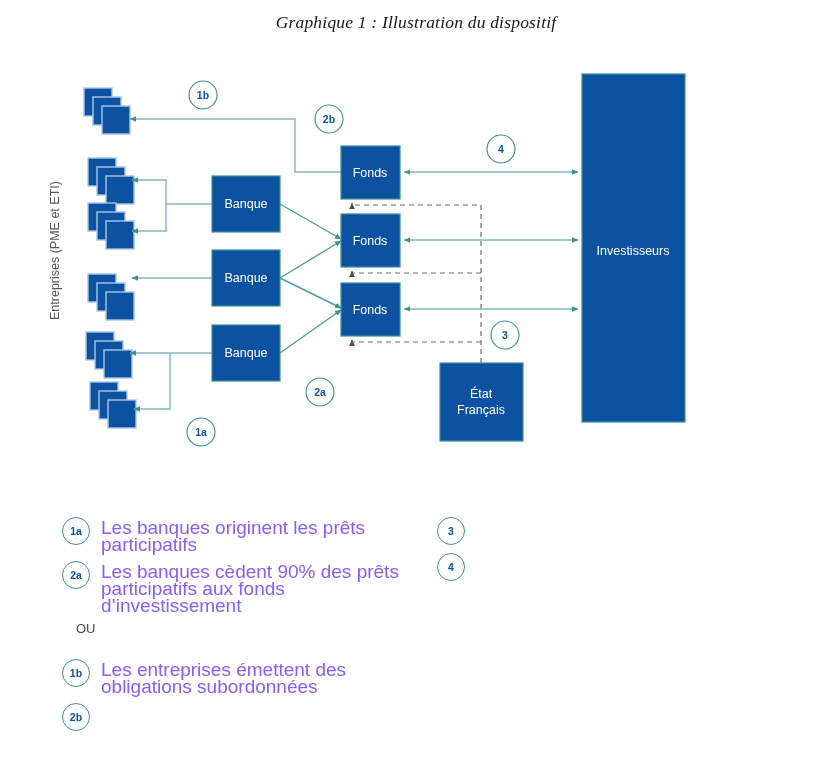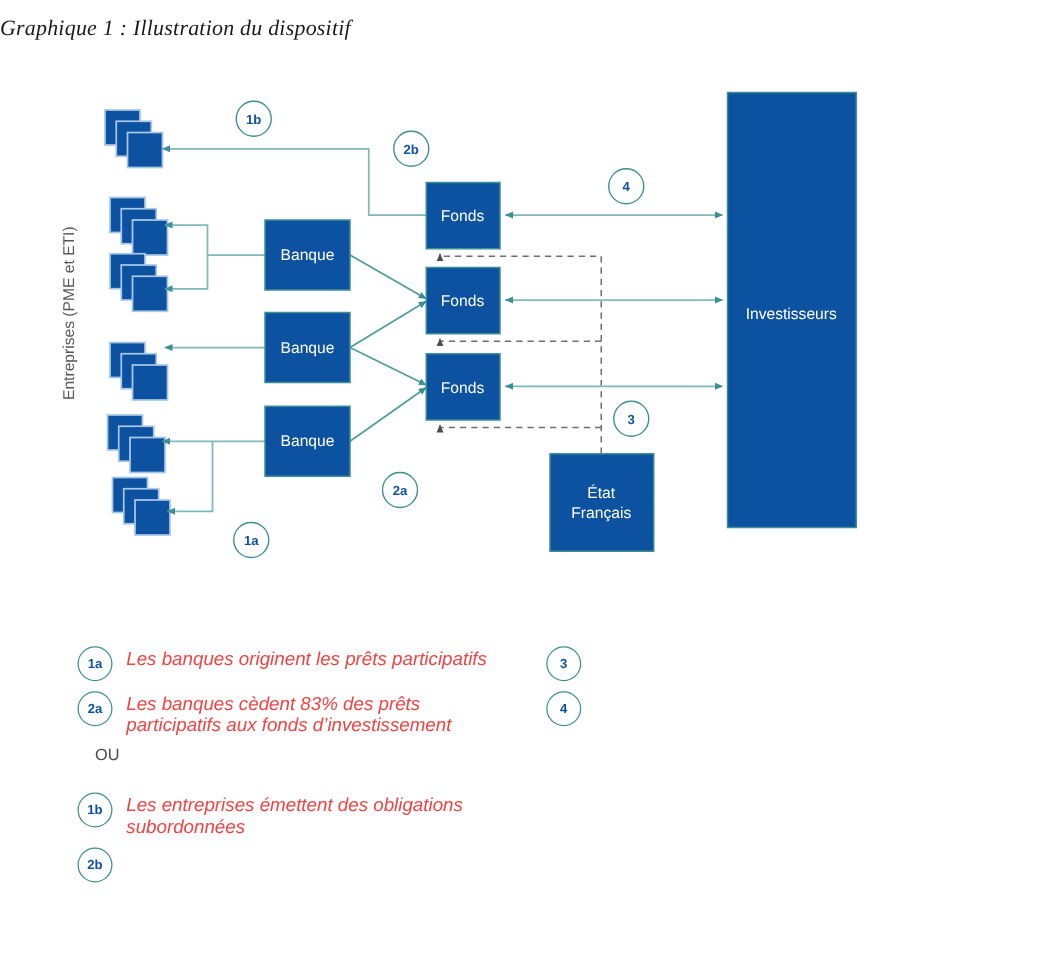--- a/index.html
+++ b/index.html
@@ -14,21 +14,21 @@
     position: relative;
     font-family: "Liberation Sans", sans-serif;
     color: #404040;
     overflow: hidden;
   }
   #figure-title {
     position: absolute;
     top: 12px;
     left: 0;
     width: 832px;
-    text-align: left;
+    text-align: center;
     font-family: "Liberation Serif", serif;
     font-style: italic;
     font-size: 17.5px;
     color: #1a1a1a;
     letter-spacing: 0.2px;
   }
   #diagram-canvas {
     position: absolute;
     top: 0;
     left: 0;
@@ -99,25 +99,24 @@
     color: #0d52a0;
     font-size: 10.5px;
     font-weight: bold;
     display: flex;
     align-items: center;
     justify-content: center;
     margin-top: 1px;
   }
   .legend-text {
     margin-left: 11px;
-    font-size: 15px;
+    font-size: 19px;
     line-height: 17px;
-    color: #ef4444;
+    color: #8b5cf6;
     padding-top: 3px;
-    font-style: italic;
   }
   #legend-or {
     font-size: 13px;
     color: #4a4a4a;
     margin: 4px 0 22px 14px;
   }
 </style>
 </head>
 <body>
 
@@ -278,21 +277,21 @@
 
   <div class="legend-col" id="legend-col-left">
 
     <div class="legend-row">
       <div class="legend-badge">1a</div>
       <div class="legend-text">Les banques originent les prêts participatifs</div>
     </div>
 
     <div class="legend-row">
       <div class="legend-badge">2a</div>
-      <div class="legend-text">Les banques cèdent 83% des prêts participatifs aux fonds d’investissement</div>
+      <div class="legend-text">Les banques cèdent 90% des prêts participatifs aux fonds d’investissement</div>
     </div>
 
     <div id="legend-or">OU</div>
 
     <div class="legend-row">
       <div class="legend-badge">1b</div>
       <div class="legend-text">Les entreprises émettent des obligations subordonnées</div>
     </div>
 
     <div class="legend-row">

